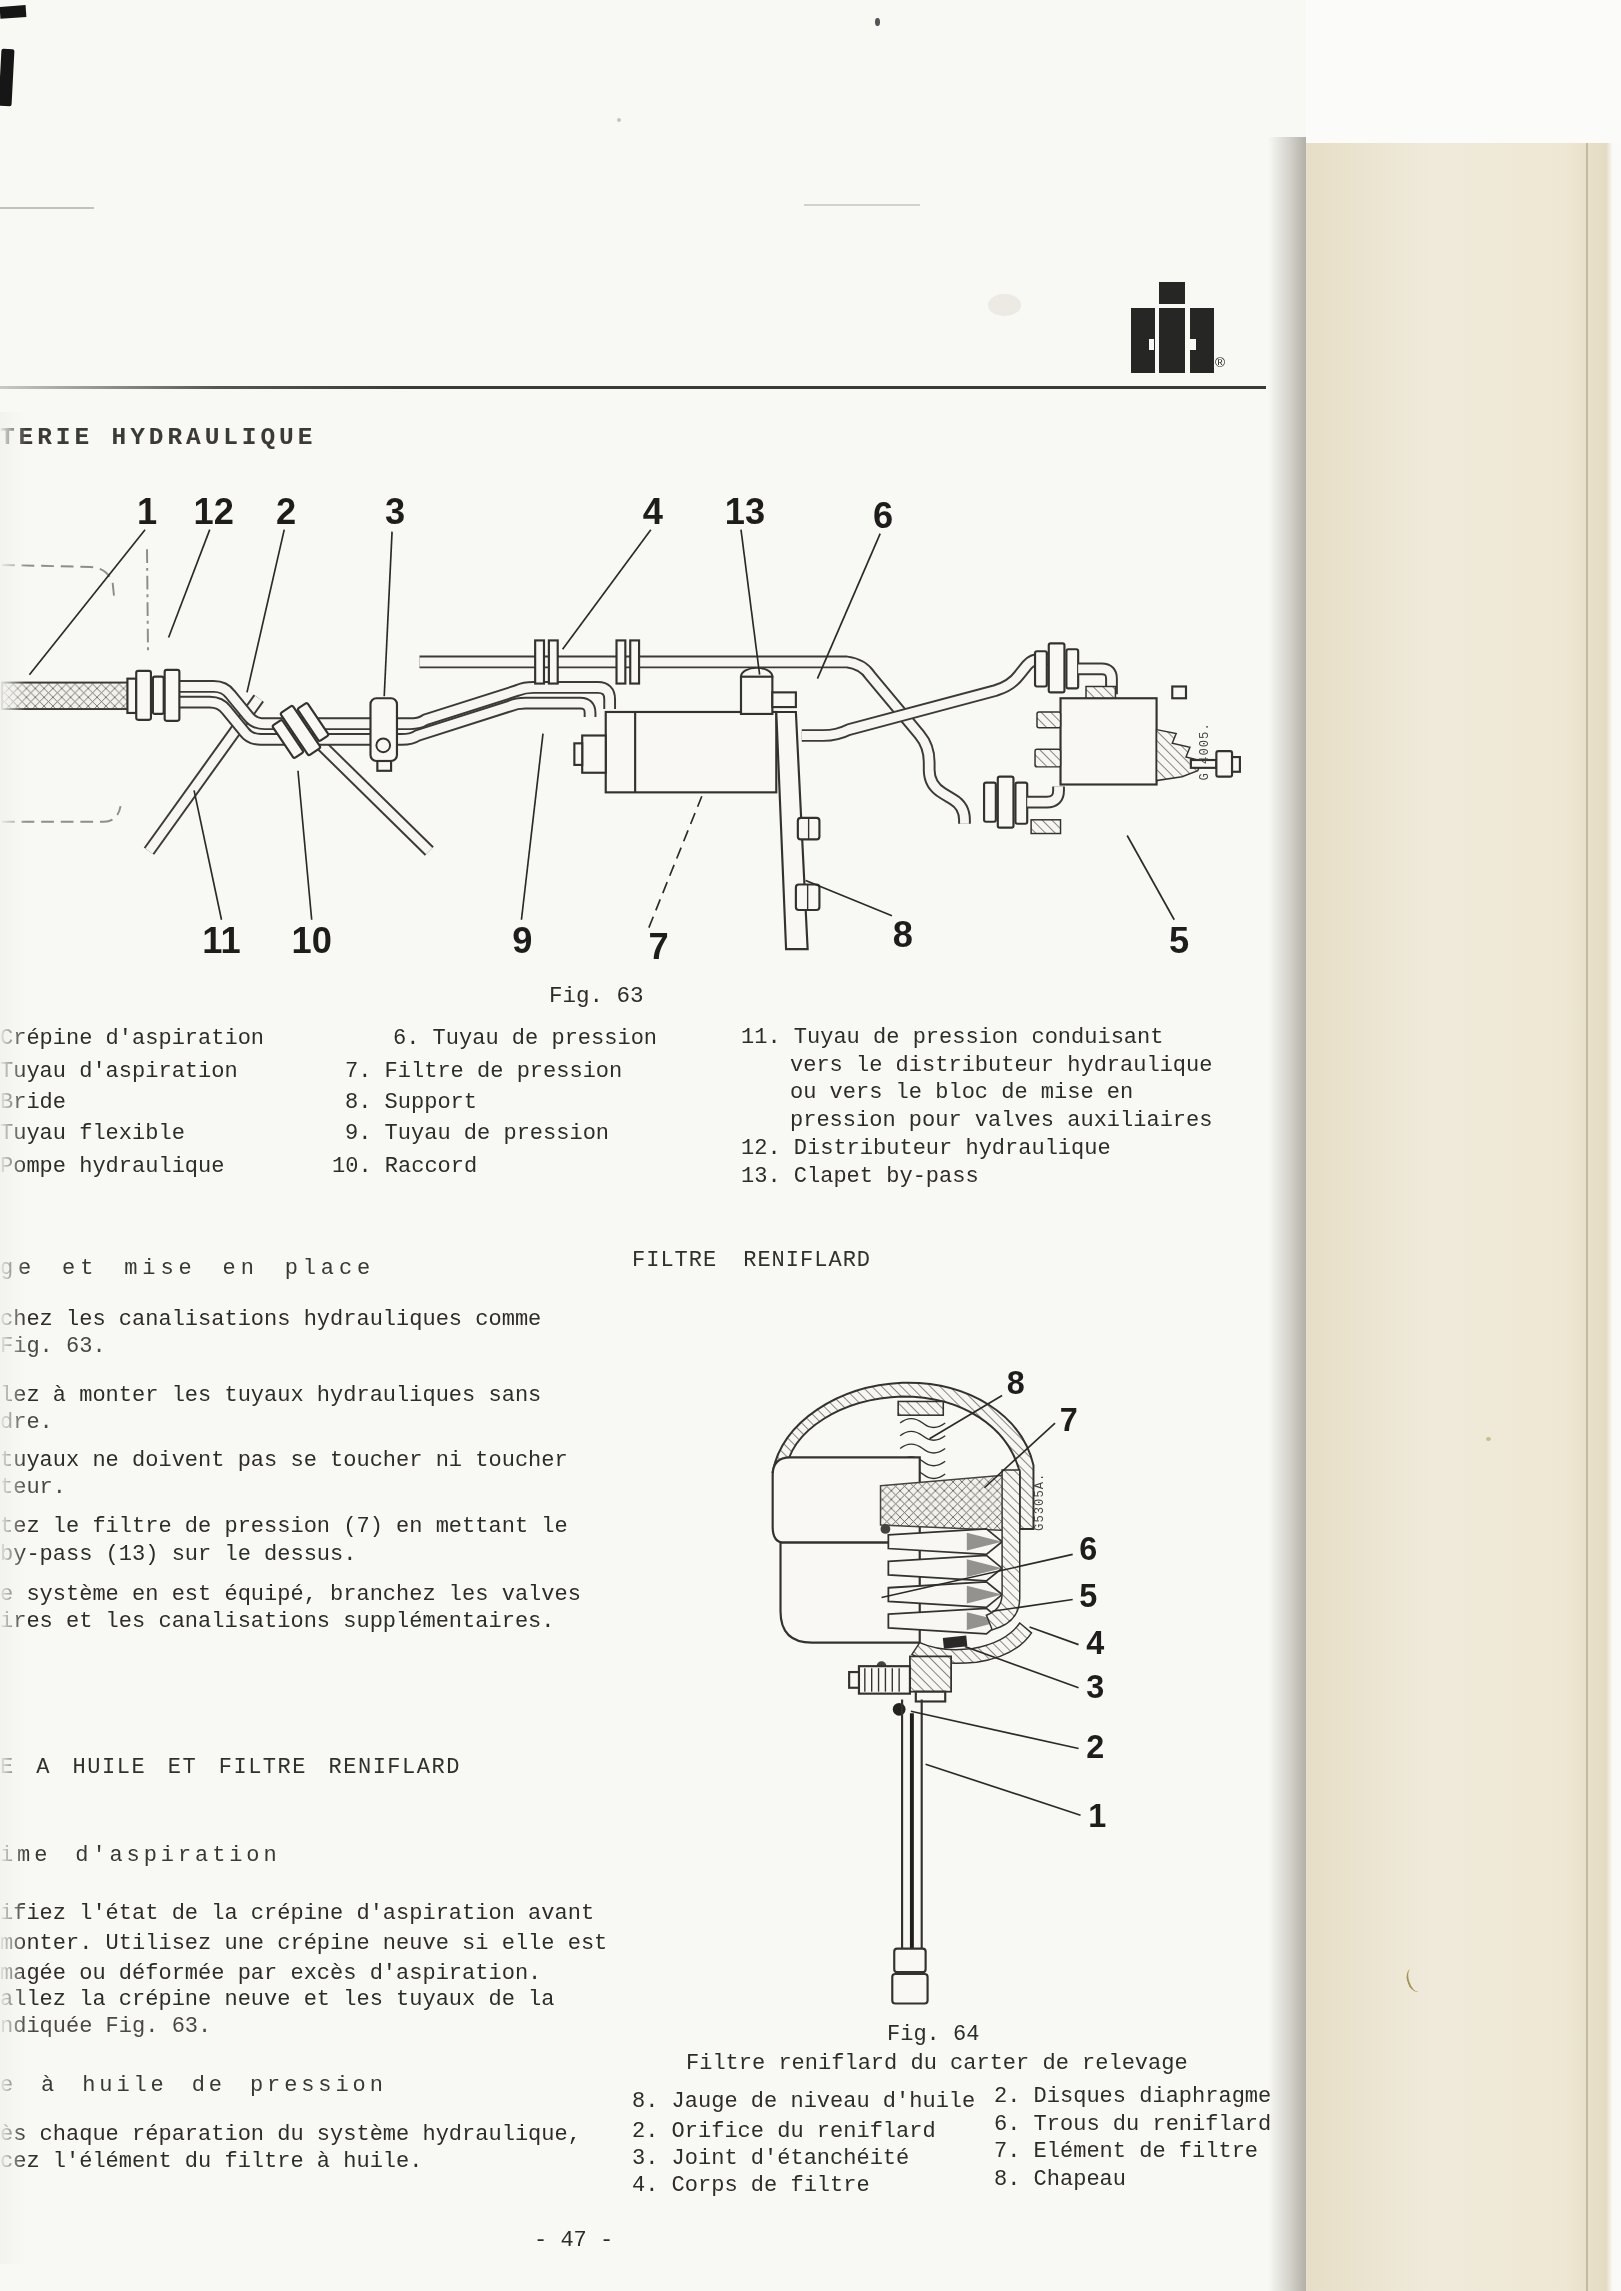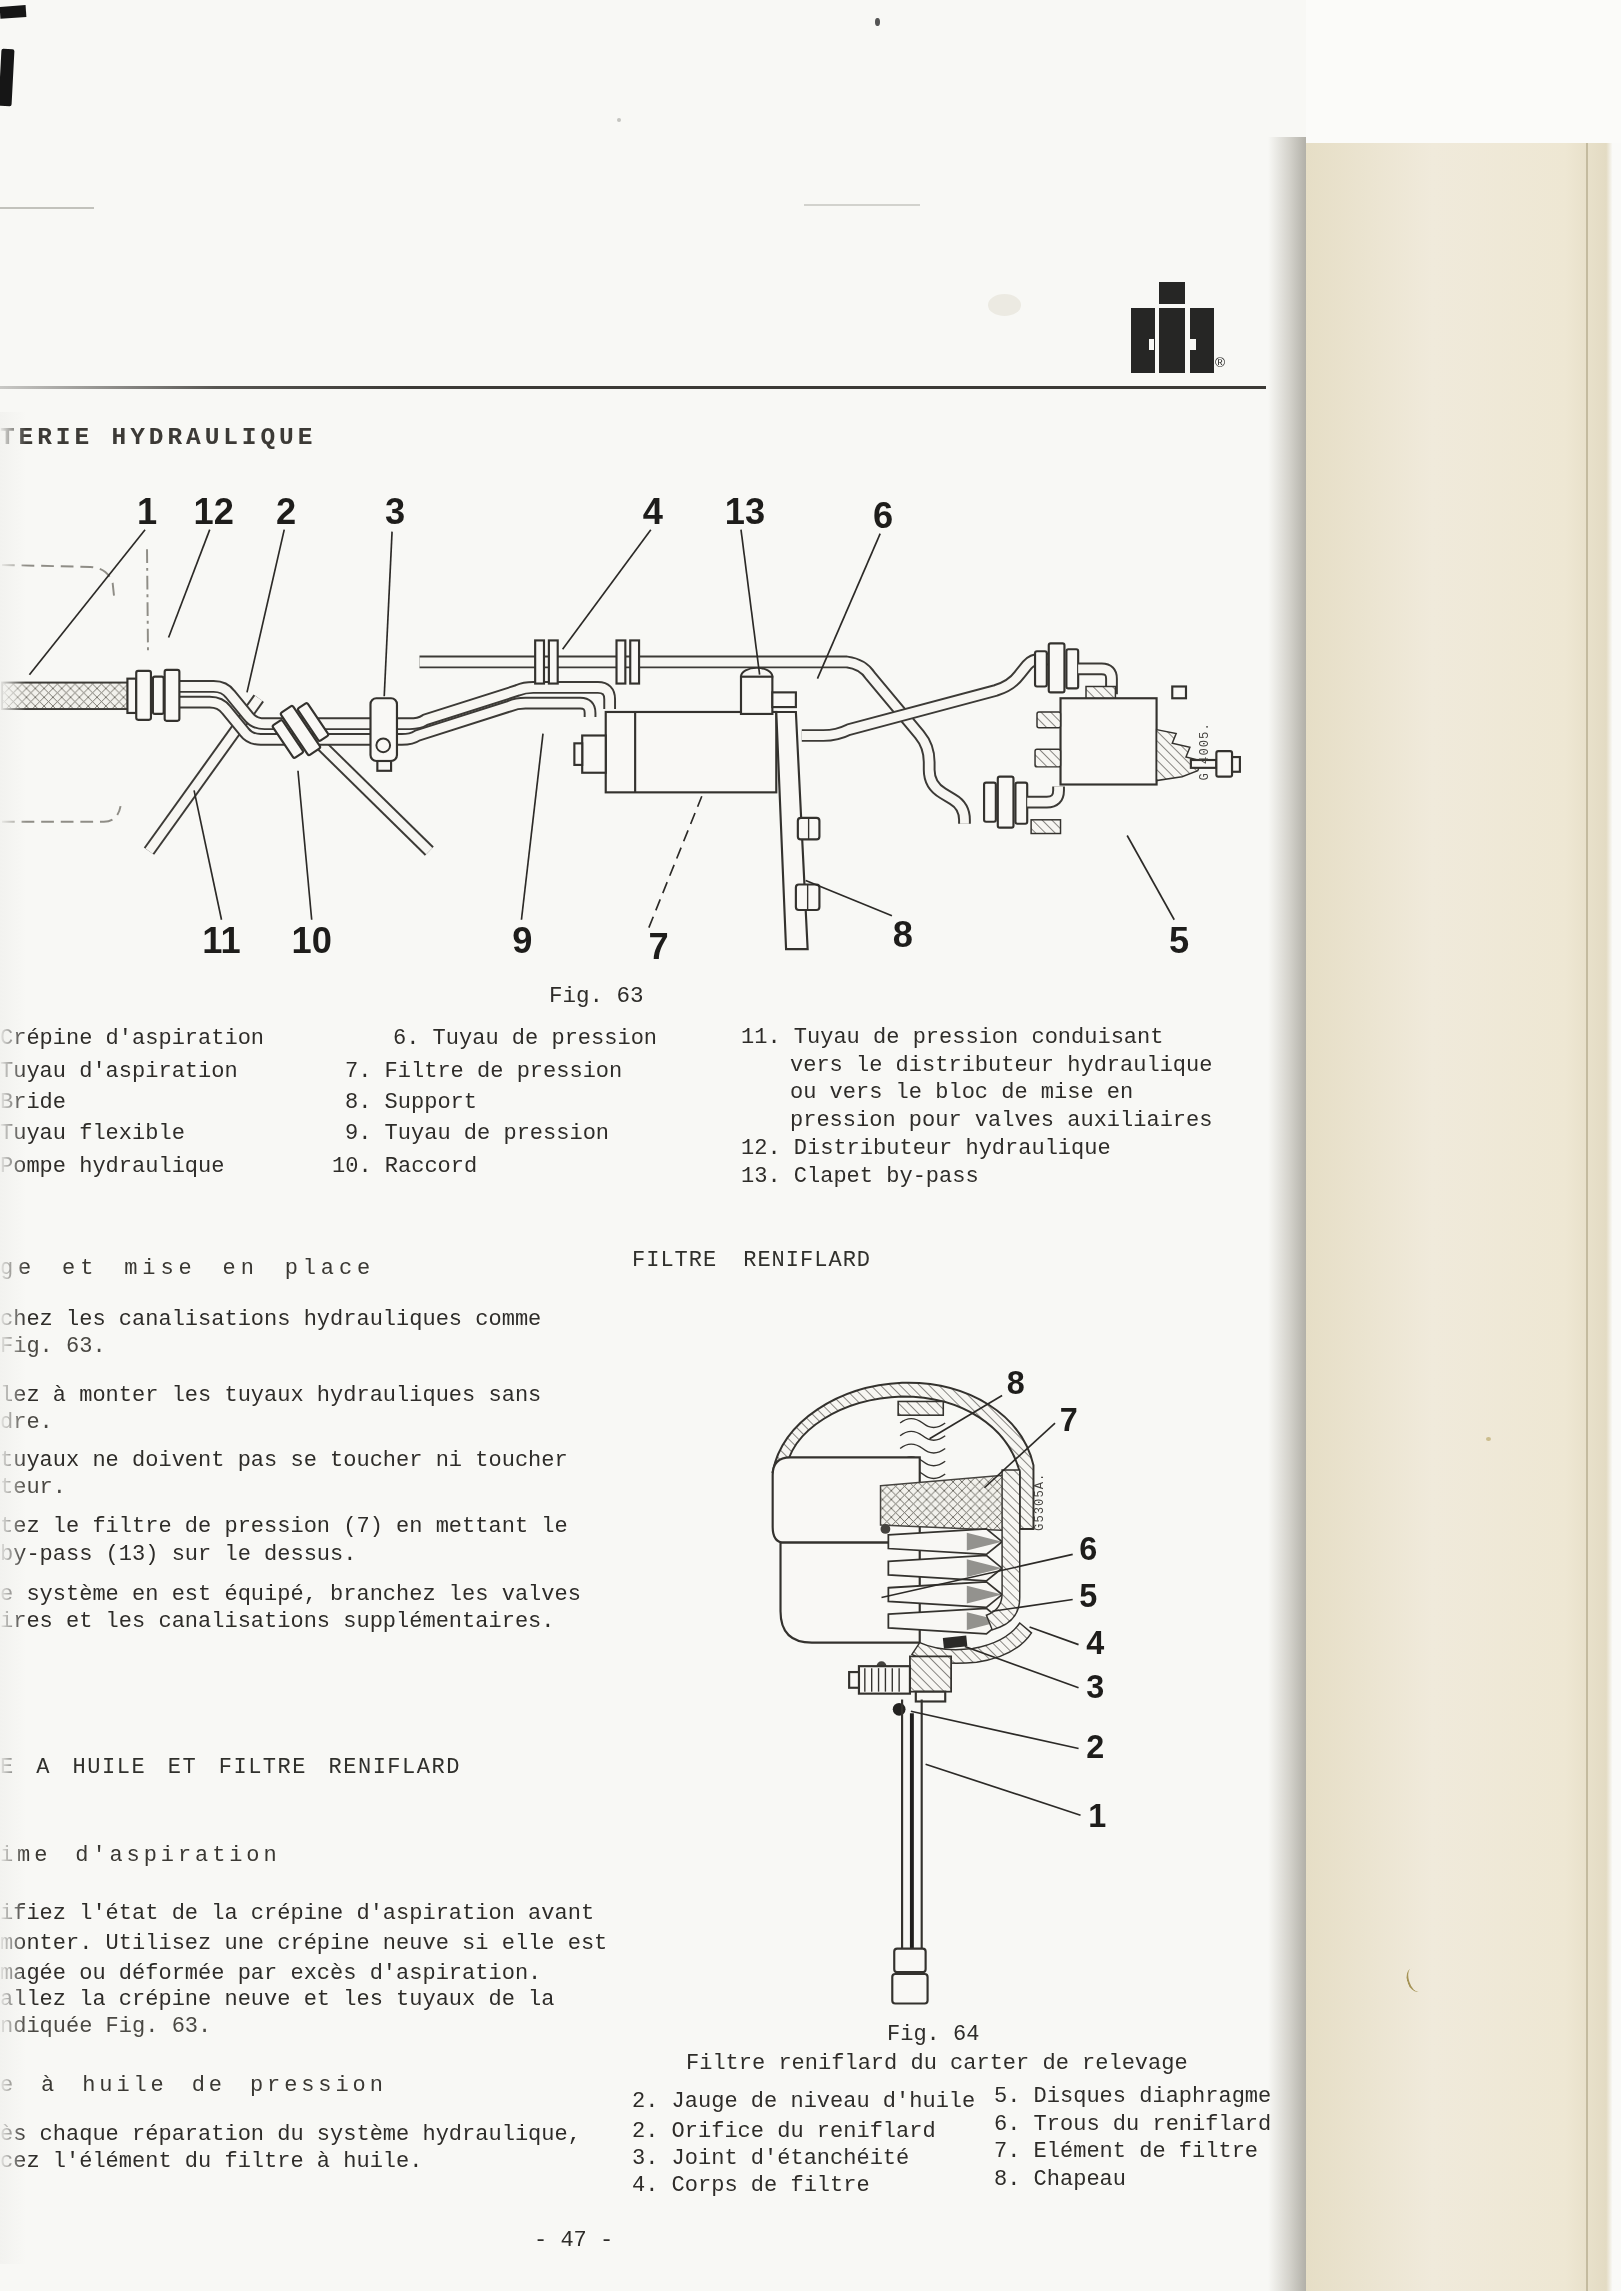--- a/index.html
+++ b/index.html
@@ -365,25 +365,25 @@
     <text class="callout64" x="1117" y="1732">3</text>
     <text class="callout64" x="1117" y="1794">2</text>
     <text class="callout64" x="1119" y="1864">1</text>
 
     <text class="codetext" transform="rotate(-90 1064 1562)" x="1064" y="1562">G5305A.</text>
   </svg>
 
   <div class="t" style="left:887px;top:2021px;">Fig. 64</div>
   <div class="t" style="left:686px;top:2050px;">Filtre reniflard du carter de relevage</div>
 
-  <div class="t" style="left:632px;top:2088px;">2. Jauge de niveau d'huile</div>
+  <div class="t" style="left:632px;top:2088px;">8. Jauge de niveau d'huile</div>
   <div class="t" style="left:632px;top:2118px;text-align:center;">2. Orifice du reniflard</div>
   <div class="t" style="left:632px;top:2145px;">3. Joint d'étanchéité</div>
   <div class="t" style="left:632px;top:2172px;">4. Corps de filtre</div>
-  <div class="t" style="left:994px;top:2083px;">5. Disques diaphragme</div>
+  <div class="t" style="left:994px;top:2083px;">2. Disques diaphragme</div>
   <div class="t" style="left:994px;top:2111px;">6. Trous du reniflard</div>
   <div class="t" style="left:994px;top:2138px;text-align:right;">7. Elément de filtre</div>
   <div class="t" style="left:994px;top:2166px;">8. Chapeau</div>
 
   <div class="t" style="left:534px;top:2227px;text-align:center;">- 47 -</div>
 
   <div class="fade-left"></div>
 
   <div class="edge-shadow"></div>
   <div class="next-page-top"></div>

